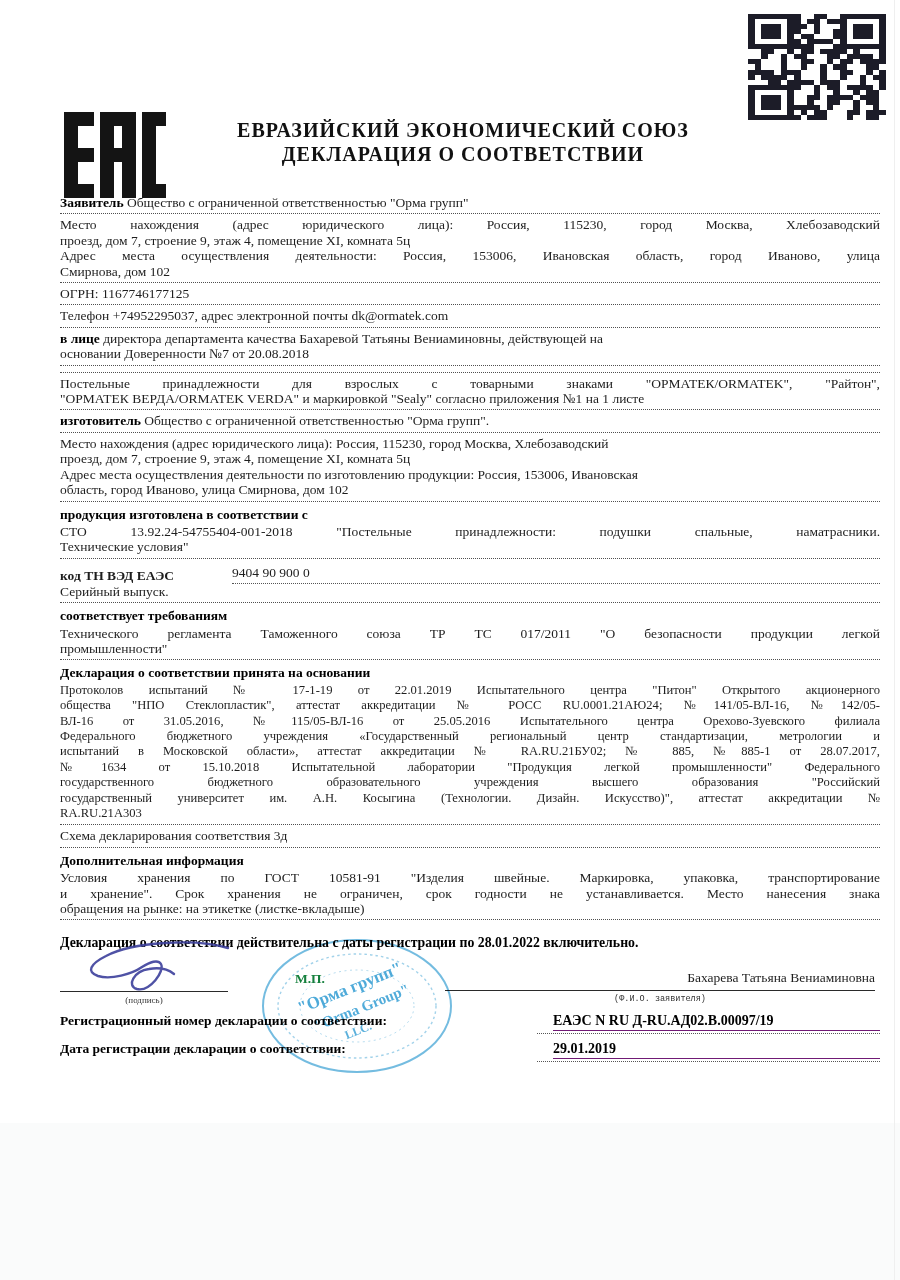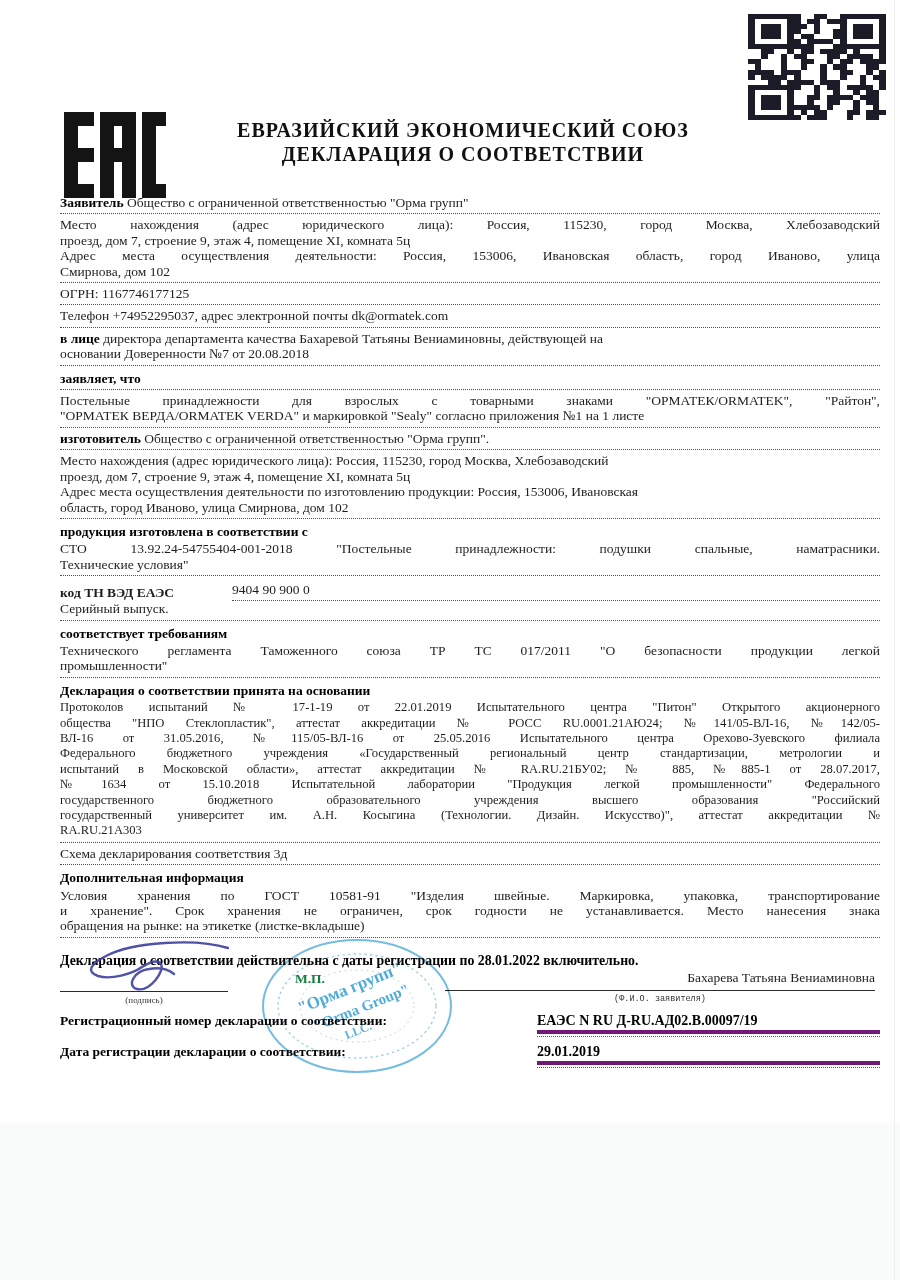--- a/index.html
+++ b/index.html
@@ -40,21 +40,21 @@
   .fio-line{position:absolute;left:445px;top:990px;width:430px;border-top:1.5px solid #2a2a2a;}
   .fio-cap{position:absolute;left:445px;top:994px;width:430px;text-align:center;font-size:8.5px;color:#333;font-family:Liberation Mono, monospace;}
 
   .stamp{position:absolute;left:257px;top:936px;mix-blend-mode:multiply;pointer-events:none;}
 
   
   .reg{position:absolute;left:60px;top:1013px;width:820px;}
   .reg-row{display:flex;align-items:flex-start;margin-bottom:5px;}
   .reg-row .rlbl{flex:0 0 477px;font-weight:bold;font-size:13.5px;color:#000;}
   .reg-row .rvalwrap{flex:1;}
-  .reg-row .rval{font-weight:bold;font-size:14px;color:#000;border-bottom:4px solid #701a75;padding-bottom:1px;}
+  .reg-row .rval{font-weight:bold;font-size:14px;color:#000;border-bottom:1px solid #701a75;padding-bottom:1px;margin-left:16px;}
   .reg-row .vsep{border-top:1px dotted #555;height:2px;margin-top:2px;}
 </style>
 </head>
 <body>
 
 <div class="page">
   <div class="scan-shade"></div>
   <div class="edge-line"></div>
 
   <svg class="qr" id="qr-svg" viewBox="0 0 21 21" shape-rendering="crispEdges" preserveAspectRatio="none">
@@ -357,21 +357,20 @@
 
     <div class="para ln">Телефон +74952295037, адрес электронной почты dk@ormatek.com</div>
     <div class="sep"></div>
 
     <div class="para">
       <div class="ln"><span class="b">в лице</span><span> директора департамента качества Бахаревой Татьяны Вениаминовны, действующей на</span></div>
       <div class="ln">основании Доверенности №7 от 20.08.2018</div>
     </div>
     <div class="sep"></div>
 
-    <div class="h">заявляет, что</div>
     <div class="sep"></div>
 
     <div class="para">
       <div class="ln just">Постельные принадлежности для взрослых с товарными знаками "ОРМАТЕК/ORMATEK", "Райтон",</div>
       <div class="ln">"ОРМАТЕК ВЕРДА/ORMATEK VERDA" и маркировкой "Sealy" согласно приложения №1 на 1 листе</div>
     </div>
     <div class="sep"></div>
 
     <div class="para ln">
       <span class="b">изготовитель</span><span> Общество с ограниченной ответственностью "Орма групп".</span>

